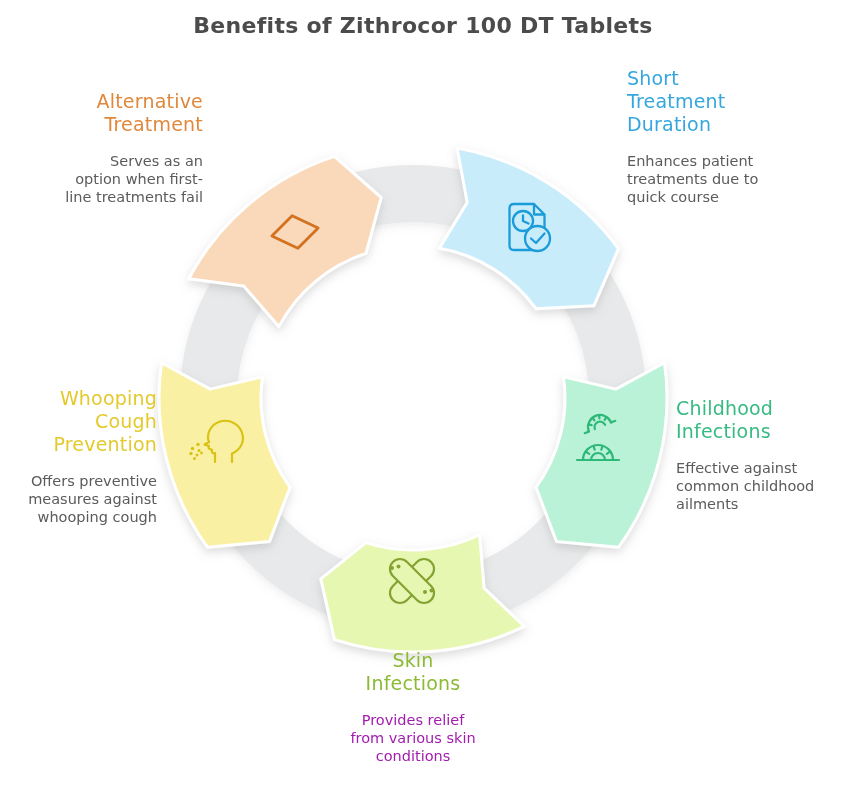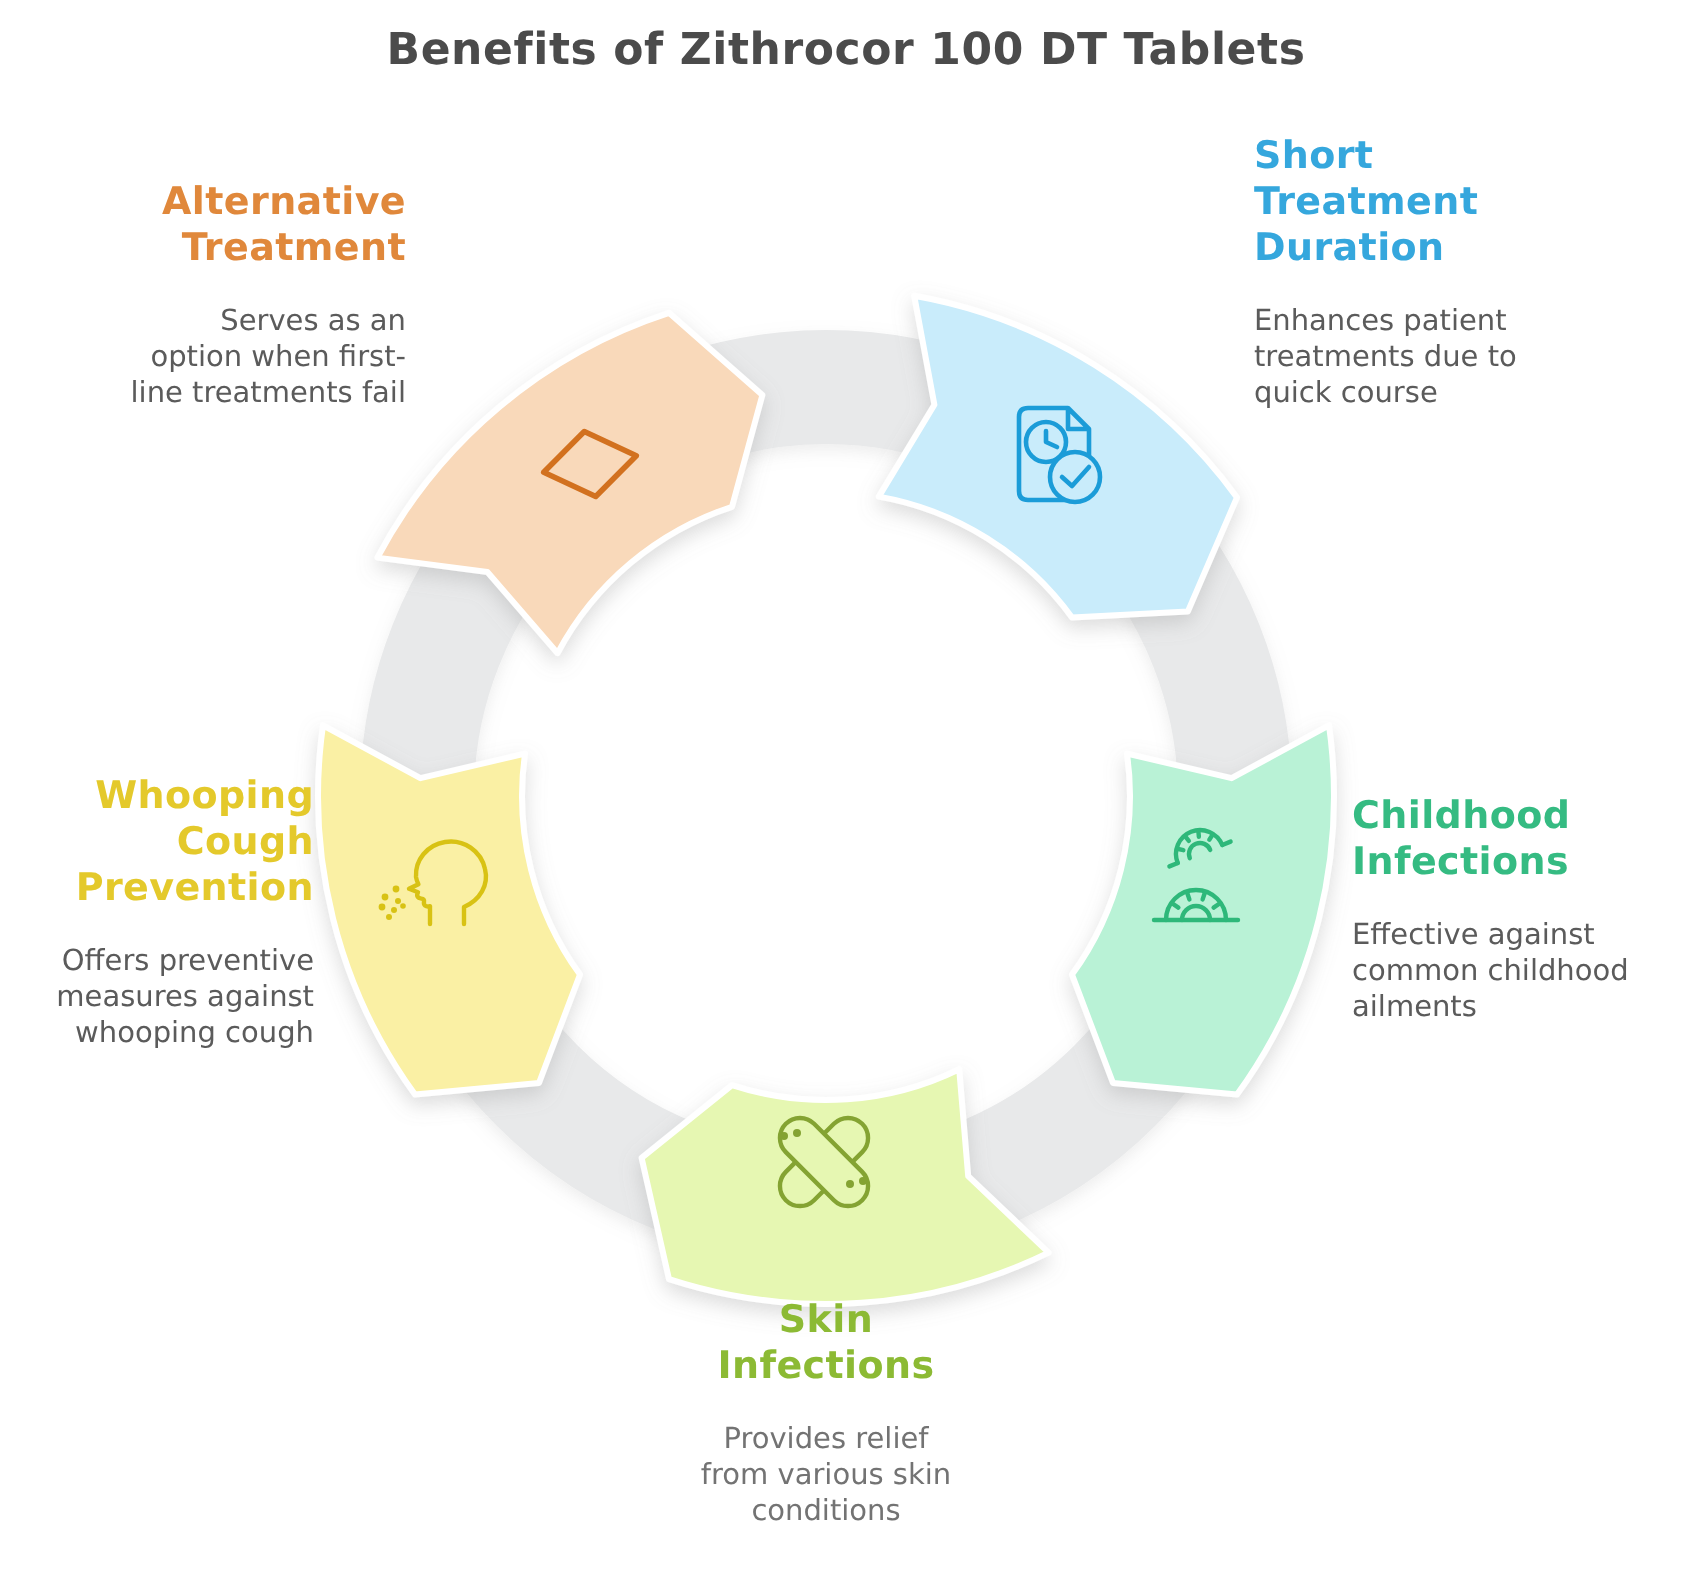--- a/index.html
+++ b/index.html
@@ -7,21 +7,21 @@
     position:relative;width:846px;height:786px;background:#ffffff;overflow:hidden;
     font-family:"DejaVu Sans", sans-serif;
   }
   .title{
     position:absolute;top:13px;left:0;width:100%;
     text-align:center;font-size:22px;font-weight:700;letter-spacing:.3px;
   }
   #diagram-svg{position:absolute;top:0;left:0;}
   .card{position:absolute;}
   .card-heading{
-    margin:0 0 17px 0;font-size:19px;font-weight:700;line-height:1.21;
+    margin:0 0 17px 0;font-size:19px;font-weight:400;line-height:1.21;
     white-space:pre-line;letter-spacing:.2px;
   }
   .card-body{
     margin:0;font-size:14.5px;line-height:1.24;white-space:pre-line;
   }
   .card-0{right:643px;top:90px;width:220px;text-align:right;}
   .card-1{left:627px;top:67px;width:210px;text-align:left;}
   .card-2{left:676px;top:397px;width:175px;text-align:left;}
   .card-3{left:303px;top:649px;width:220px;text-align:center;}
   .card-4{right:689px;top:387px;width:190px;text-align:right;}
@@ -134,21 +134,21 @@
     <h2 class="card-heading" style="color: rgb(53, 187, 130);">Childhood
 Infections</h2>
     <p class="card-body" style="color: rgb(91, 91, 91);">Effective against
 common childhood
 ailments</p>
   </div>
 
   <div class="card card-3">
     <h2 class="card-heading" style="color: rgb(140, 186, 52);">Skin
 Infections</h2>
-    <p class="card-body" style="color: #737373;">Provides relief
+    <p class="card-body" style="color: #a21caf;">Provides relief
 from various skin
 conditions</p>
   </div>
 
   <div class="card card-4">
     <h2 class="card-heading" style="color: rgb(228, 201, 43);">Whooping
 Cough
 Prevention</h2>
     <p class="card-body" style="color: rgb(91, 91, 91);">Offers preventive
 measures against

